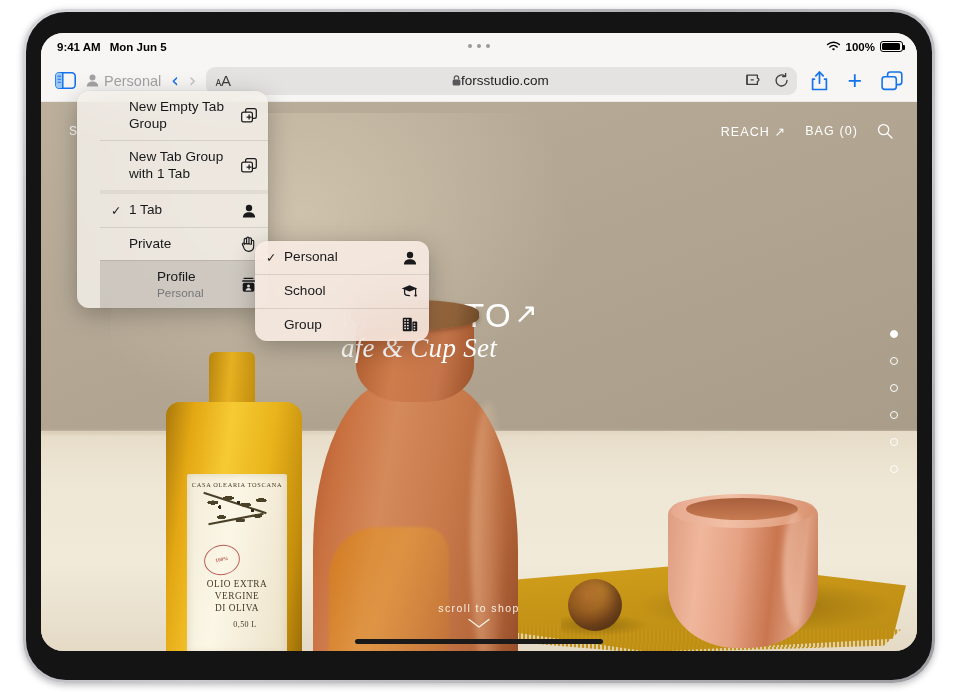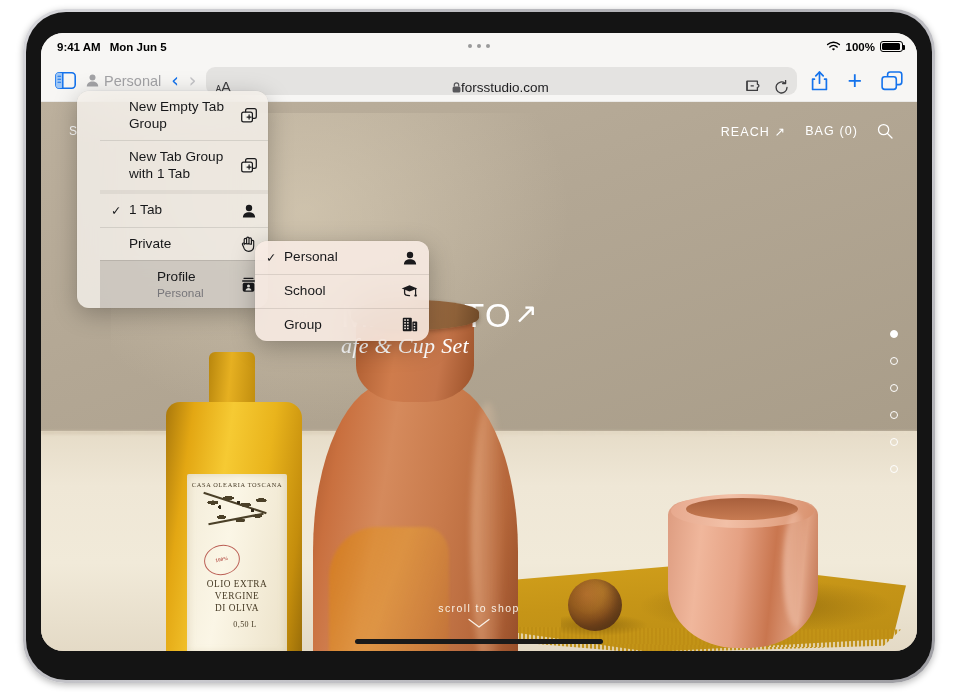--- a/index.html
+++ b/index.html
@@ -96,21 +96,21 @@
   .chev { font-size: 19px; line-height: 1; font-family: "DejaVu Sans", sans-serif; }
   .chev.active { color: #1573ec; }
   .chev.disabled { color: #c3c3c6; }
 
   .urlbar {
     flex: 1;
     height: 28px;
     background: #e4e3e1;
     border-radius: 9px;
     display: flex;
-    align-items: flex-end;
+    align-items: center;
     position: relative;
     padding: 0 9px;
   }
   .urlbar .aa { font-size: 12px; color: #3d3d3f; letter-spacing: -0.3px; }
   .urlbar .aa b { font-size: 15px; font-weight: normal; }
   .url-center {
     position: absolute; left: 0; right: 3px;
     display: flex; align-items: center; justify-content: center; 
     font-size: 13.5px; color: #1d1d1f;
   }
@@ -168,21 +168,21 @@
   .hero-text {
     position: absolute; left: 300px; top: 195px; z-index: 4; color: #fff;
   }
   .hero-title {
     font-size: 33px; letter-spacing: 1.5px; font-weight: 300;
     display: flex; align-items: flex-start; gap: 2px;
     font-family: "Liberation Sans", sans-serif;
   }
   .hero-sub {
     font-family: "Liberation Serif", serif;
-    font-style: italic; font-size: 22px; margin-top: -2px; letter-spacing: 0.3px;
+    font-style: italic; font-size: 27px; margin-top: -2px; letter-spacing: 0.3px;
   }
 
   
   .scroll-shop {
     position: absolute; left: 0; right: 0; bottom: 22px; z-index: 6;
     text-align: center; color: #fdfaf2; font-size: 10.5px; letter-spacing: 1.4px;
     opacity: 0.92;
   }
   .scroll-shop .caret { margin-top: 4px; font-size: 15px; line-height: 1; }
 

